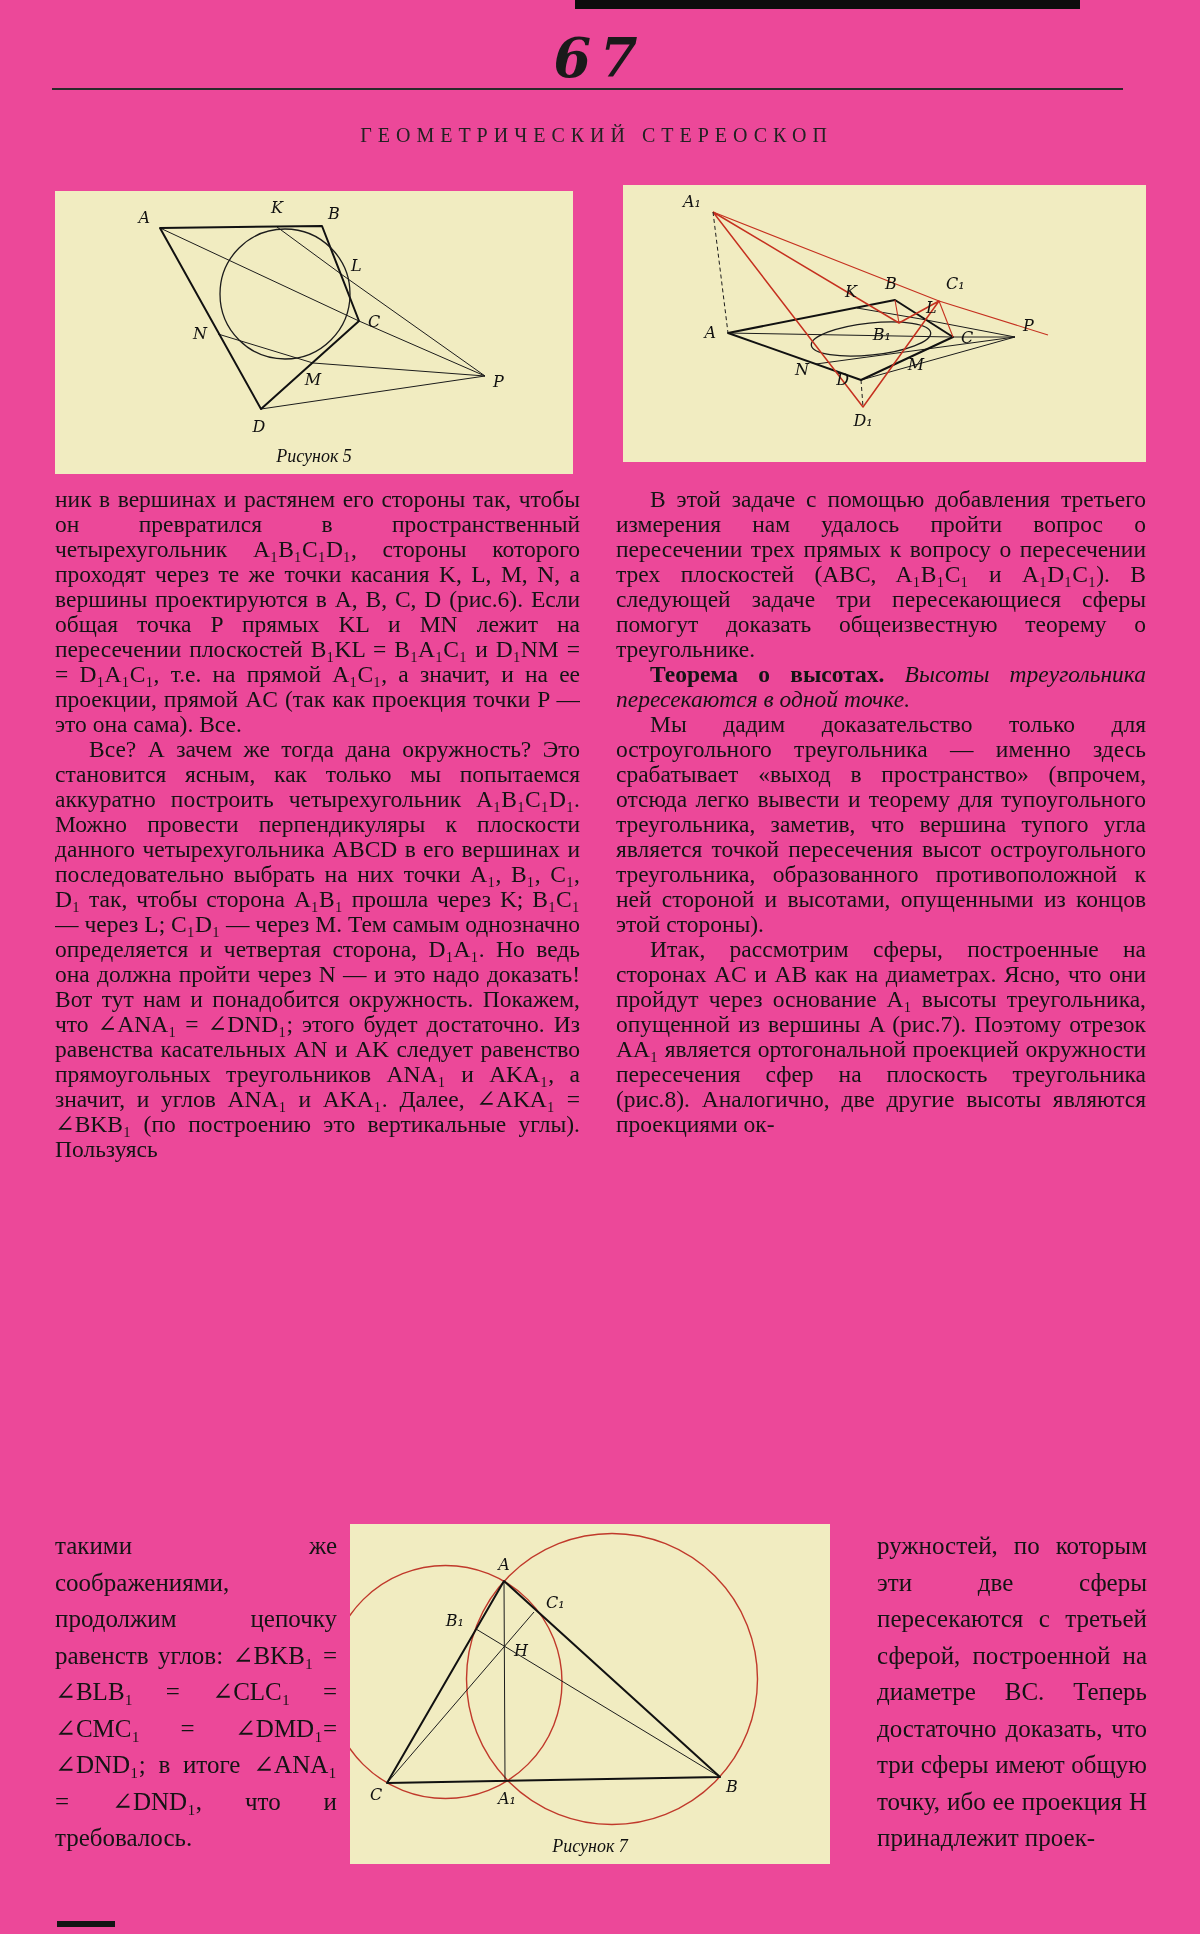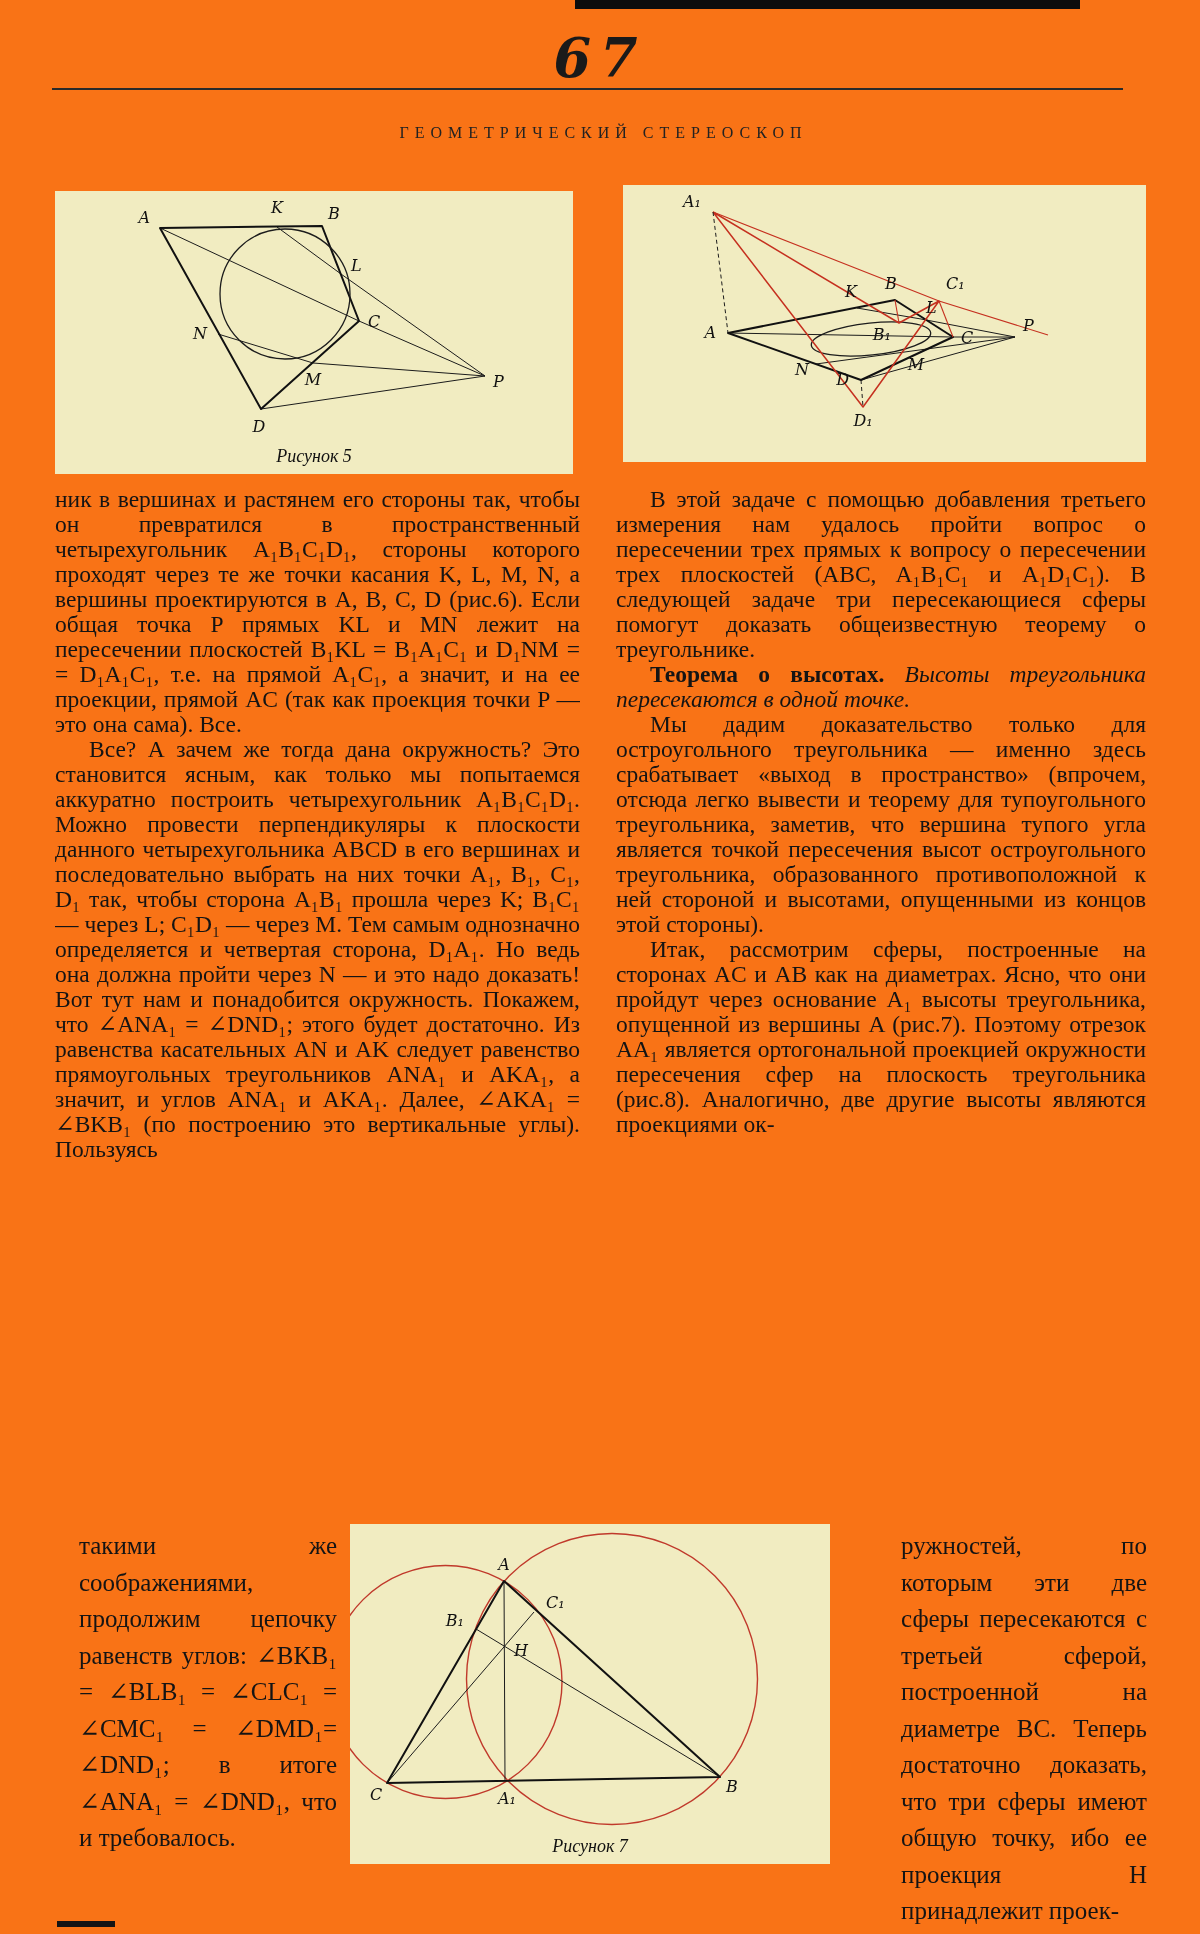--- a/index.html
+++ b/index.html
@@ -1,36 +1,36 @@
 <!DOCTYPE html>
 <html><head>
 <meta charset="utf-8">
 <style>
   * { margin:0; padding:0; box-sizing:border-box; }
   html,body { background:#e8e6df; }
   body { font-family:"Liberation Serif","DejaVu Serif","DejaVu Sans",serif; }
   .page {
     position:relative; width:1200px; height:1934px; margin:0 auto;
-    background:#f97316; color:#161616; overflow:hidden;
+    background:#ec4899; color:#161616; overflow:hidden;
   }
   .scan-strip-top { position:absolute; top:0; left:575px; width:505px; height:9px; background:#0c0c0c; }
   .scan-strip-bottom { position:absolute; top:1921px; left:57px; width:58px; height:6px; background:#141414; }
 
   .page-number {
     position:absolute; top:26px; left:0; width:100%; text-align:center;
     font-family:"DejaVu Serif",serif; font-style:italic; font-weight:bold;
     font-size:54px; letter-spacing:9px; color:#1a1a1a;
   }
   .header-rule {
     position:absolute; top:88px; left:52px; width:1071px; height:0;
     border:none; border-top:2px solid #2a2a2a;
   }
   .running-head {
-    position:absolute; top:124px; left:16px; width:1175px; text-align:center;
-    font-size:16px; letter-spacing:6px; color:#222; font-weight:500;
+    position:absolute; top:124px; left:9px; width:1175px; text-align:center;
+    font-size:20px; letter-spacing:6px; color:#222; font-weight:500;
   }
 
   .figbox { position:absolute; background:#f1ecc1; }
   .figbox svg { display:block; }
   .figcaption {
     position:absolute; bottom:7px; left:0; width:100%; text-align:center;
     font-style:italic; font-size:18px; color:#111;
   }
   #fig5 { left:55px;  top:191px;  width:518px; height:283px; }
   #fig6 { left:623px; top:185px;  width:523px; height:277px; }
@@ -42,21 +42,21 @@
   .col p, .bcol p {
     text-align:justify; font-size:23.5px; line-height:25px; text-indent:34px; color:#141414;
   }
   .col p.noindent, .bcol p.noindent { text-indent:0; }
   .thm-lead { font-weight:bold; }
   .thm-rest { font-style:italic; }
 
   .bcol { position:absolute; top:1528px; height:396px; overflow:hidden; }
   #bcol-left  { left:55px;  width:282px; }
   #bcol-right { left:877px; width:270px; }
-  .bcol p { font-size:25px; line-height:36.5px;margin-left:24px; }
+  .bcol p { font-size:25px; line-height:36.5px; }
 
   
   .thin  { stroke:#1c1c1c; stroke-width:1;   fill:none; }
   .bold  { stroke:#111;    stroke-width:2;   fill:none; stroke-linejoin:round; }
   .circ  { stroke:#1c1c1c; stroke-width:1.3; fill:none; }
   .redln { stroke:#c5301f; stroke-width:1.5; fill:none; stroke-linejoin:round; }
   .redth { stroke:#c5301f; stroke-width:1.1; fill:none; }
   .dash  { stroke:#1c1c1c; stroke-width:1;   fill:none; stroke-dasharray:4 3; }
   .redcirc { stroke:#c0392b; stroke-width:1.4; fill:none; }
   .lbl {

